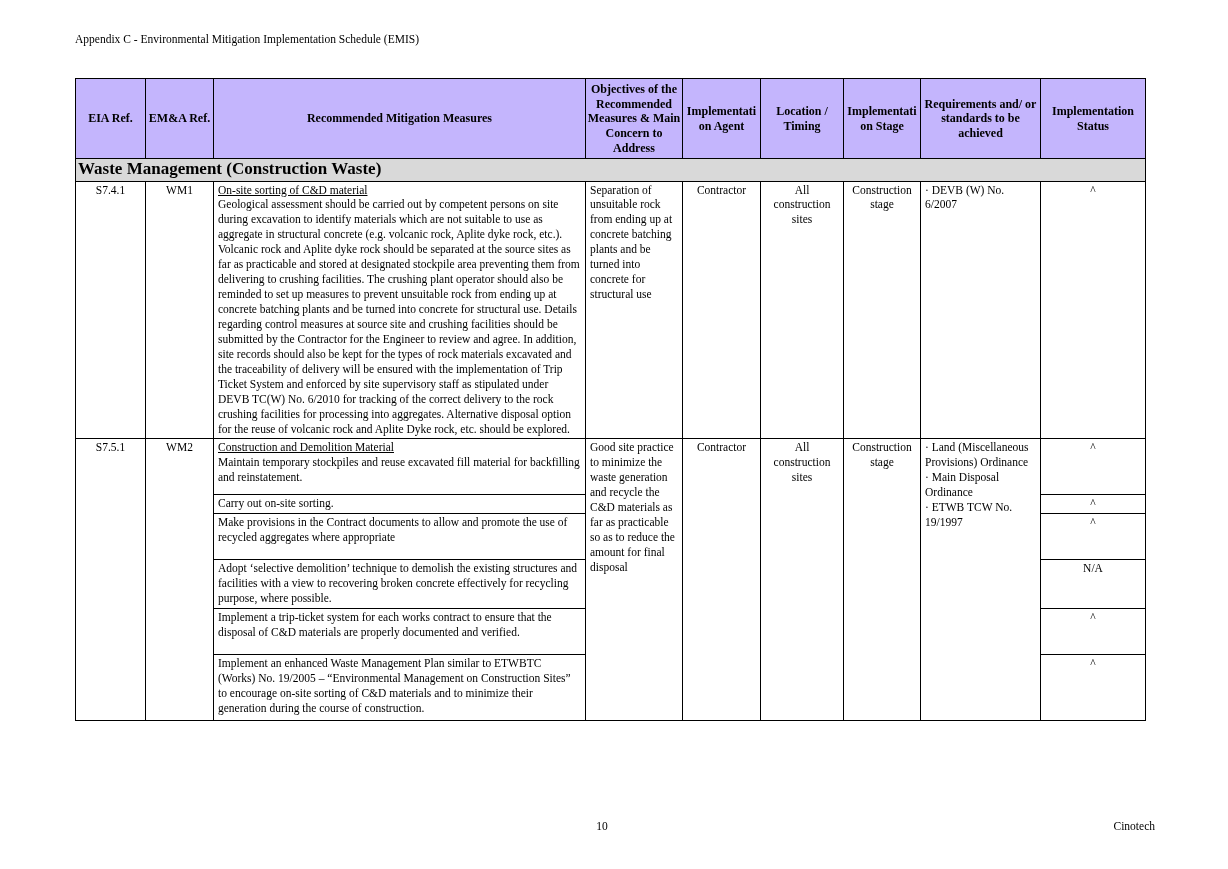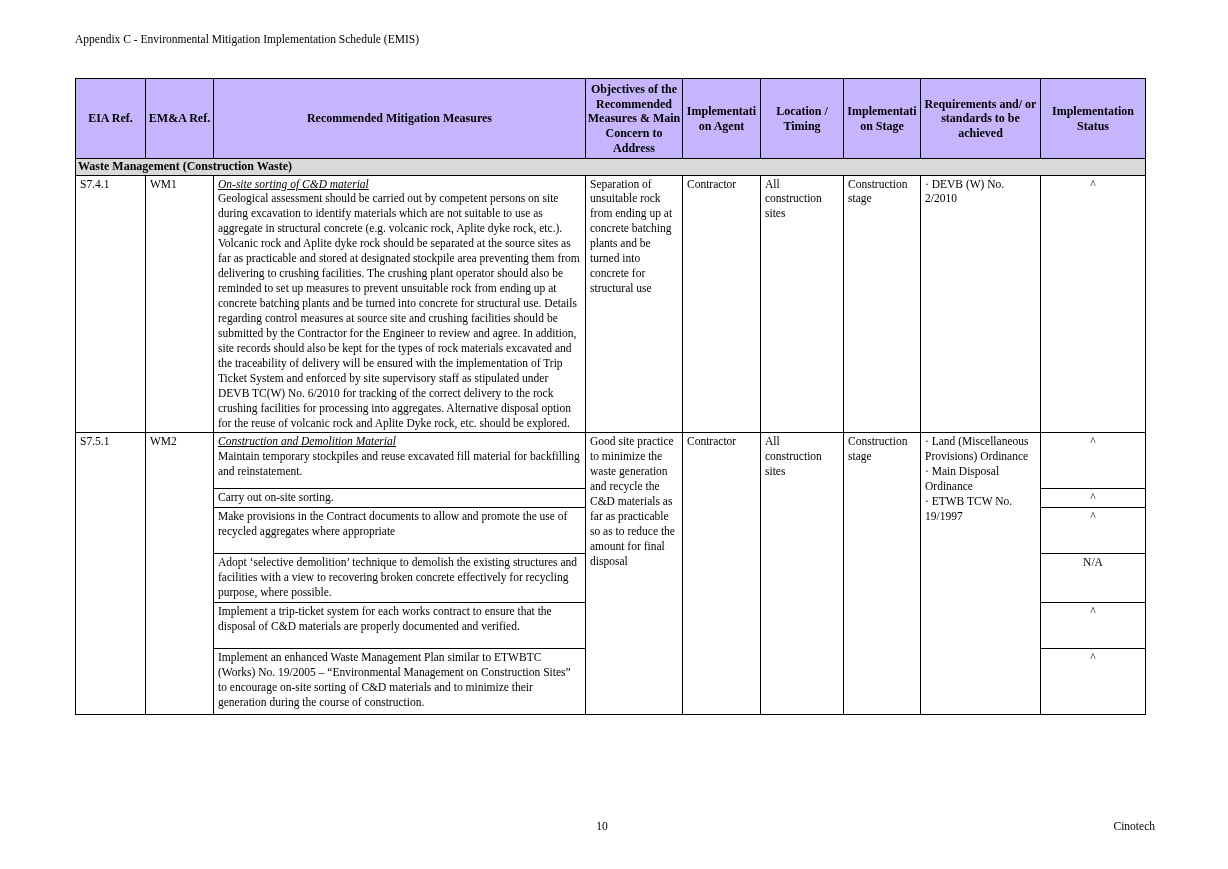--- a/index.html
+++ b/index.html
@@ -36,25 +36,25 @@
     line-height:1.22;
     padding:3px 1px;
     height:73px;
     overflow-wrap:break-word;
     word-wrap:break-word;
   }
   tr.section-row td {
     background:#d9d9d9;
     font-weight:bold;
     padding:0 2px 1px 2px;
-    font-size:12px;
+    font-size:17px;
     line-height:1.2;
   }
-  .center { }
-  .measure-title { text-decoration:underline;font-style:italic; }
+  .center { text-align:center; }
+  .measure-title { text-decoration:underline; }
   td.status-cell { text-align:center; }
   td.reqs-cell .req-item { overflow-wrap:break-word; }
 
   
   .h-sub1 { height:56px; }
   .h-sub2 { height:19px; }
   .h-sub3 { height:46px; }
   .h-sub4 { height:47px;margin-left:19px; }
   .h-sub5 { height:46px; }
   .h-sub6 { height:66px; }
@@ -105,21 +105,21 @@
         <td class="center">WM1</td>
         <td>
           <span class="measure-title">On-site sorting of C&amp;D material</span>
           <div>Geological assessment should be carried out by competent persons on site during excavation to identify materials which are not suitable to use as aggregate in structural concrete (e.g. volcanic rock, Aplite dyke rock, etc.). Volcanic rock and Aplite dyke rock should be separated at the source sites as far as practicable and stored at designated stockpile area preventing them from delivering to crushing facilities.  The crushing plant operator should also be reminded to set up measures to prevent unsuitable rock from ending up at concrete batching plants and be turned into concrete for structural use. Details regarding control measures at source site and crushing facilities should be submitted by the Contractor for the Engineer to review and agree. In addition, site records should also be kept for the types of rock materials excavated and the traceability of delivery will be ensured with the implementation of Trip Ticket System and enforced by site supervisory staff as stipulated under DEVB TC(W) No. 6/2010 for tracking of the correct delivery to the rock crushing facilities for processing into aggregates. Alternative disposal option for the reuse of volcanic rock and Aplite Dyke rock, etc. should be explored.</div>
         </td>
         <td>Separation of unsuitable rock from ending up at concrete batching plants and be turned into concrete for structural use</td>
         <td class="center">Contractor</td>
         <td class="center">All construction sites</td>
         <td class="center">Construction stage</td>
         <td class="reqs-cell">
-          <div class="req-item">· DEVB (W) No. 2/2010</div>
+          <div class="req-item">· DEVB (W) No. 6/2007</div>
         </td>
         <td class="status-cell">^</td>
       </tr>
 
       <tr>
         <td rowspan="6" class="center">S7.5.1</td>
         <td rowspan="6" class="center">WM2</td>
         <td class="h-sub1">
           <span class="measure-title">Construction and Demolition Material</span>
           <div>Maintain temporary stockpiles and reuse excavated fill material for backfilling and reinstatement.</div>

